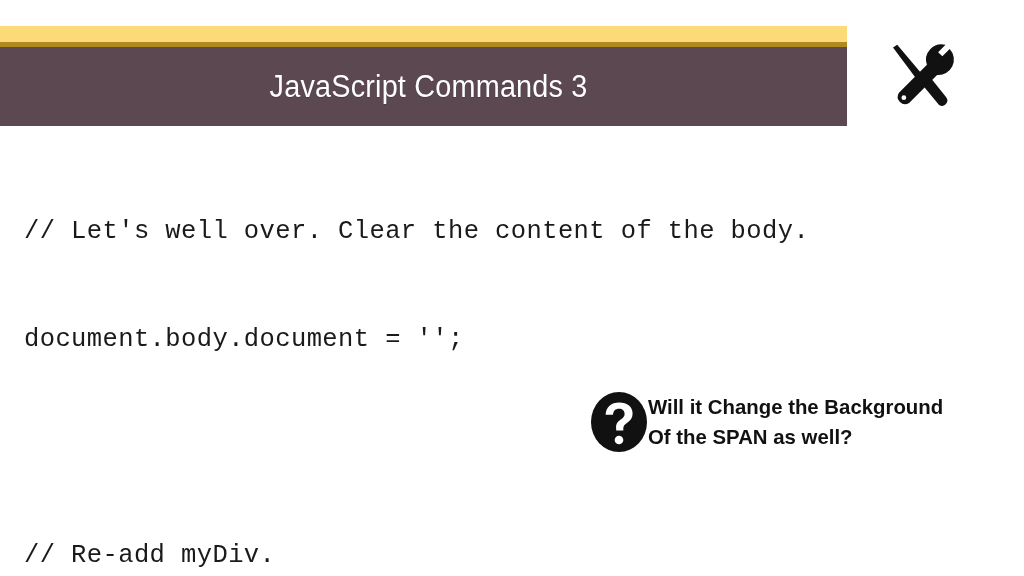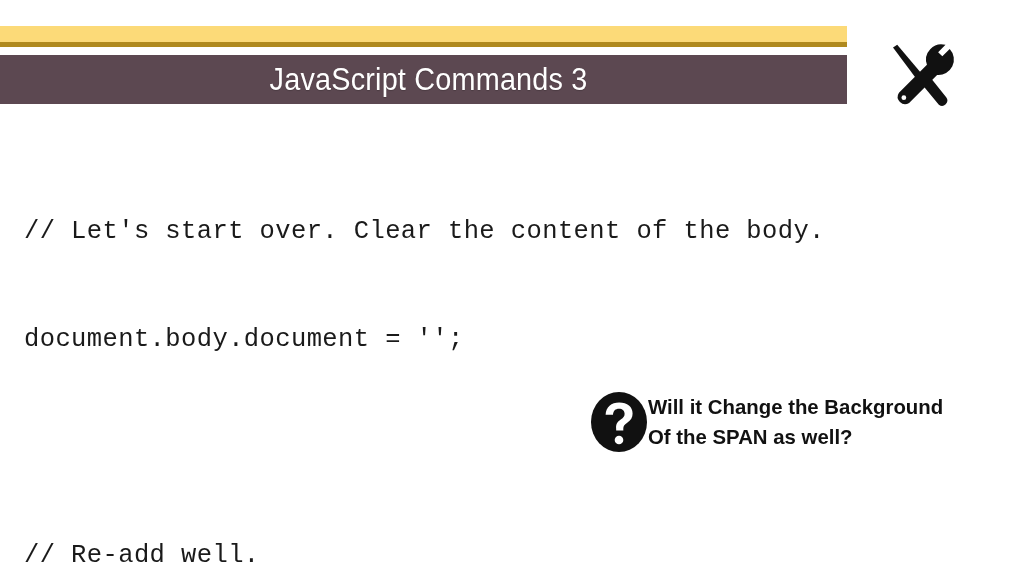--- a/index.html
+++ b/index.html
@@ -35,23 +35,23 @@
     position: absolute;
     left: 0;
     top: 16px;
     width: 100%;
     height: 5px;
     background: #b08a1e;
   }
   #header-bar {
     position: absolute;
     left: 0;
-    top: 29px;
+    top: 21px;
     width: 100%;
-    height: 49px;
+    height: 79px;
     background: #5c4851;
     display: flex;
     align-items: center;
     justify-content: center;
   }
   #header-title {
     color: #ffffff;
     font-family: "Liberation Sans Narrow", "Liberation Sans", sans-serif;
     font-size: 31px;
     font-weight: 400;
@@ -133,24 +133,24 @@
       <path d="M10 8 L16 4 L54 49 L46 56 Z"></path>
       <path d="M46 54 L58 44 L86 79 a7.5 7.5 0 0 1 -10.5 10.5 Z"></path>
 
       <path d="M91 10 L80.5 20.5 L74.5 14.5 L85 4 a22 22 0 0 0 -26.5 28.5 L18.5 72.5 a10.5 10.5 0 0 0 14.5 14.5 L73 47 A22 22 0 0 0 91 10 Z"></path>
       <circle cx="25.5" cy="79.5" r="3.4" fill="#ffffff"></circle>
     </g>
   </svg>
 </div>
 
 <div id="code-block">
-  <div class="code-line">// Let's start over. Clear the content of the body.</div>
+  <div class="code-line">// Let's well over. Clear the content of the body.</div>
   <div class="code-line">document.body.document = '';</div>
   <div class="code-line blank"></div>
-  <div class="code-line">// Re-add well.</div>
+  <div class="code-line">// Re-add myDiv.</div>
   
   
   
   
   
   
   
 </div>
 
 <div id="question-callout">

